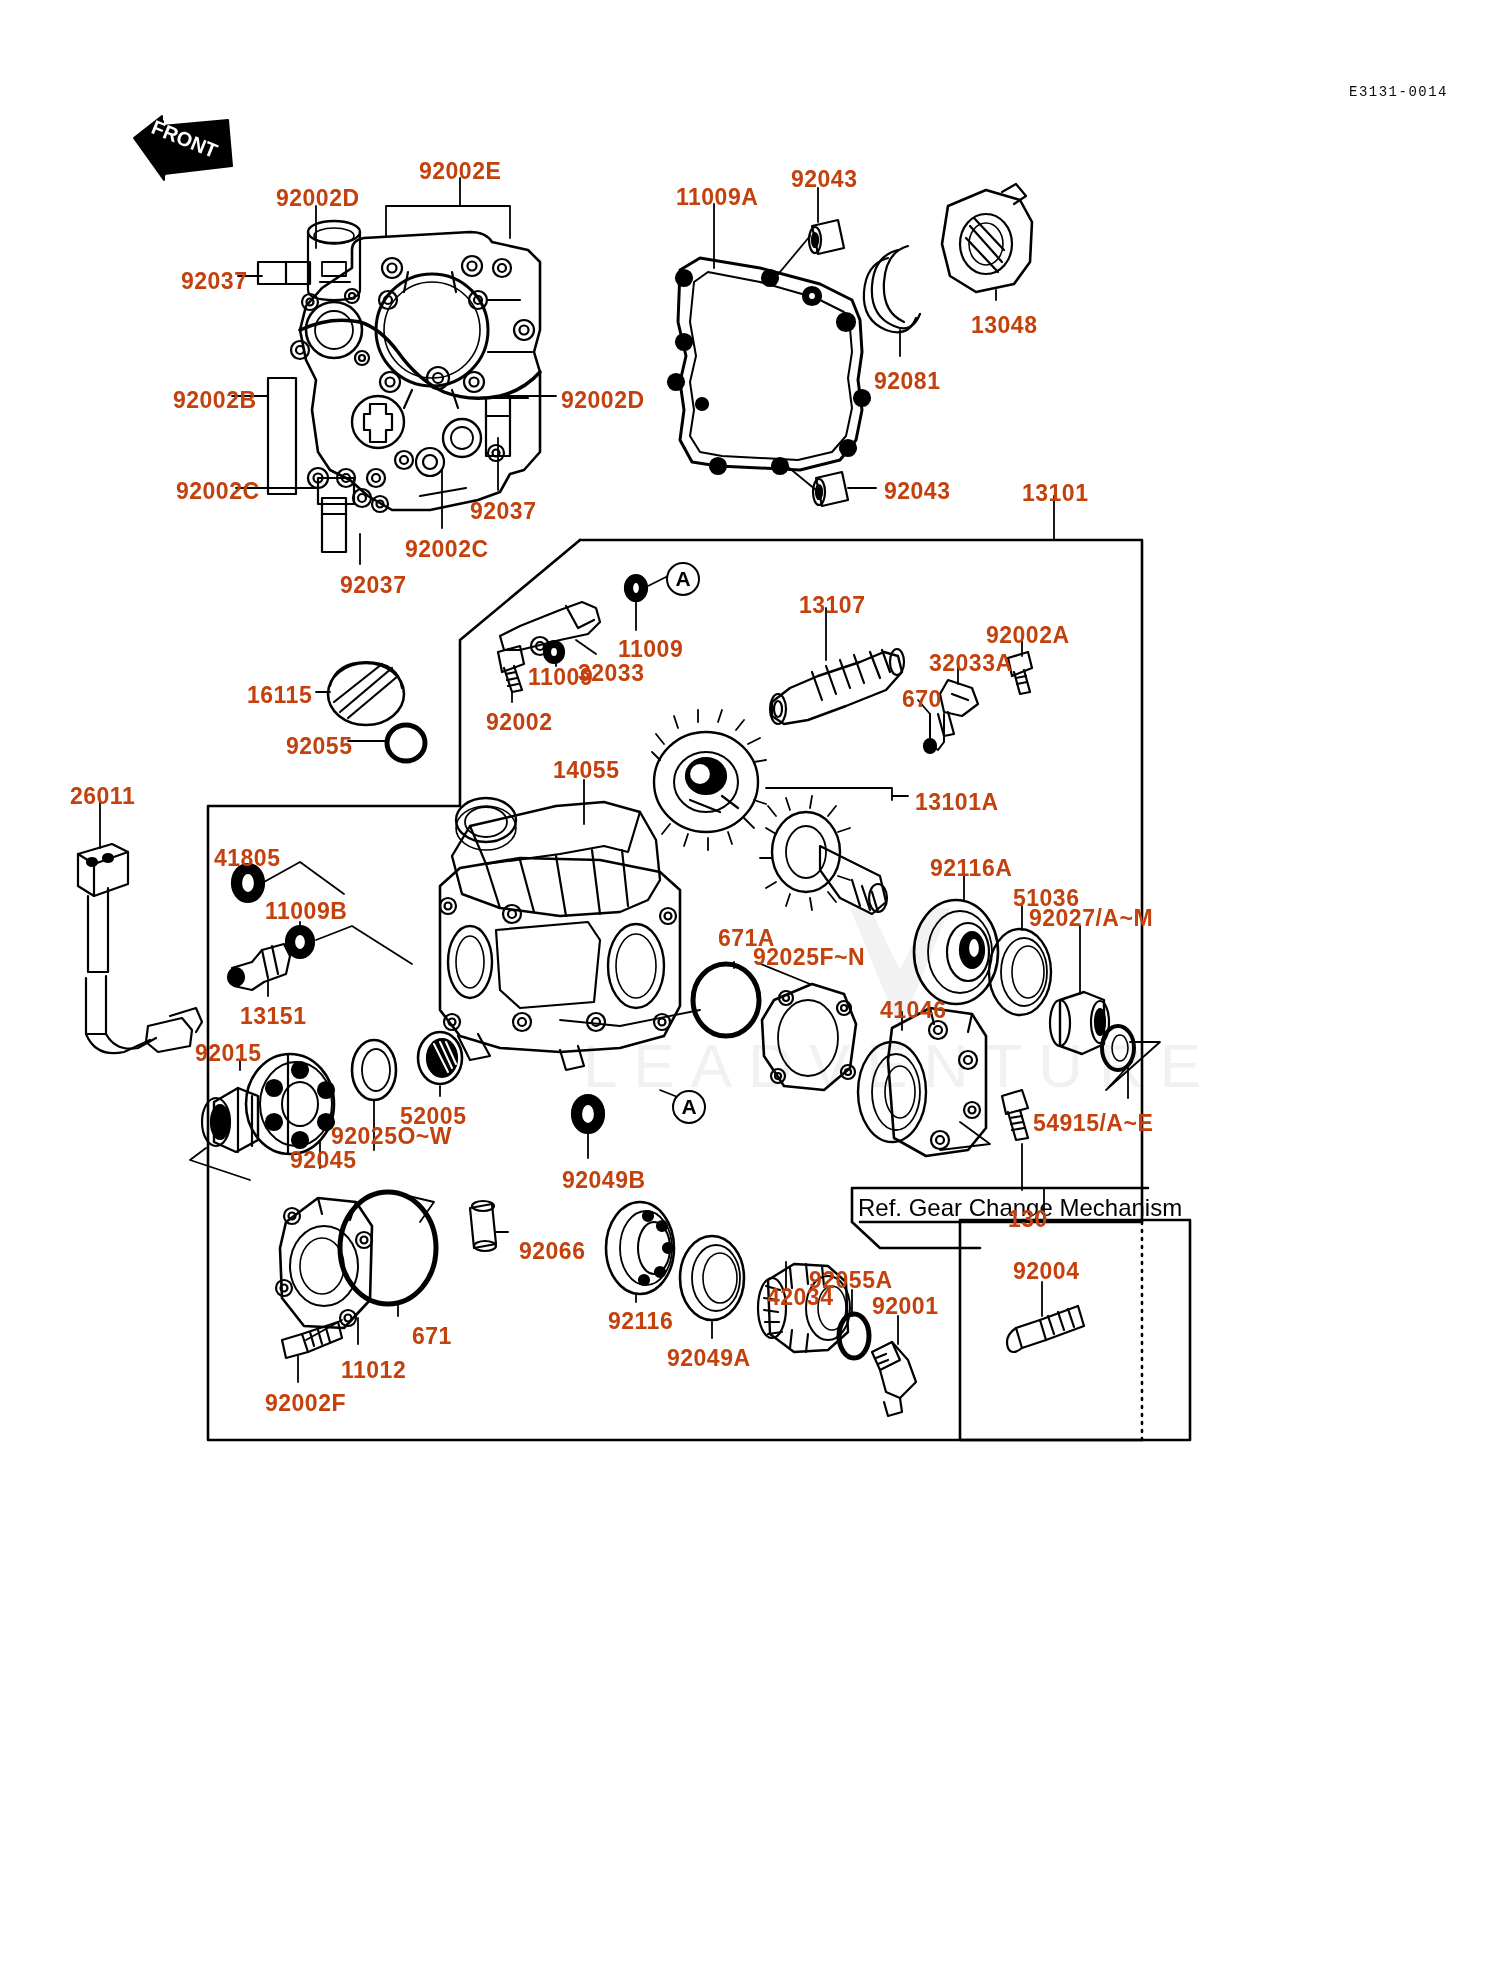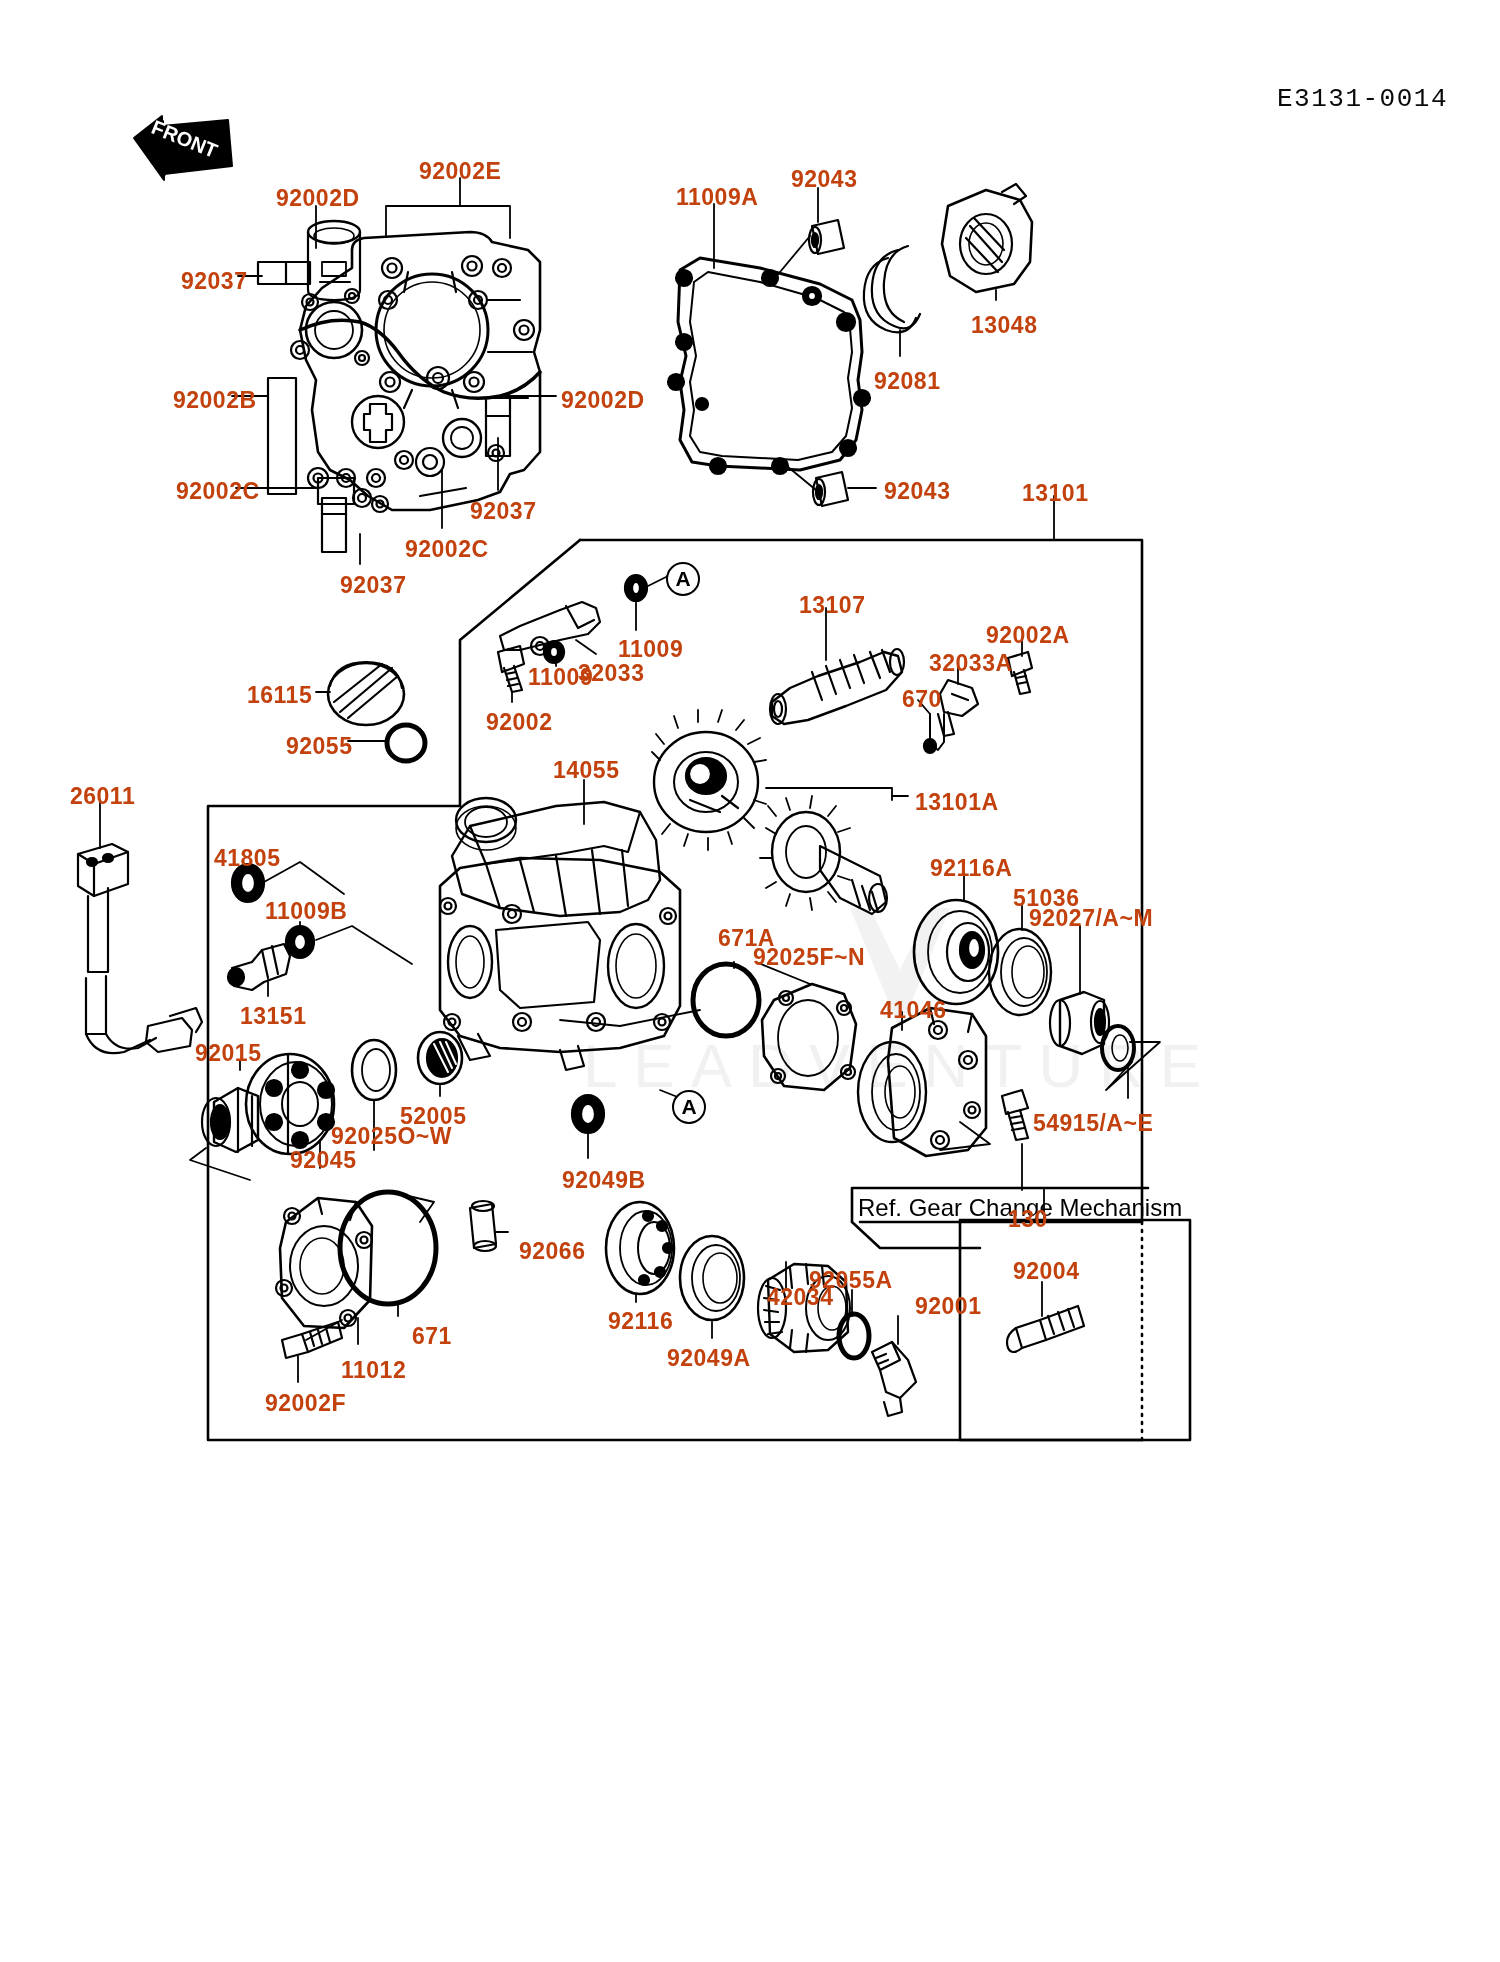--- a/index.html
+++ b/index.html
@@ -38,21 +38,21 @@
     color: #f1f1f1;
     font-weight: 400;
     font-family: "Liberation Sans", sans-serif;
   }
   
   .ref-code {
     position: absolute;
     right: 52px;
     top: 84px;
     font-family: "Liberation Mono", monospace;
-    font-size: 26px;
+    font-size: 14px;
     letter-spacing: 1.5px;
     color: #0a0a0a;
   }
   
   .callout {
     position: absolute;
     font-family: "Liberation Sans", sans-serif;
     font-size: 23px;
     font-weight: bold;
     color: #c2410c;
@@ -747,21 +747,21 @@
       <div class="callout" style="left: 195px; top: 1040px;">92015</div>
       <div class="callout" style="left: 400px; top: 1103px;">52005</div>
       <div class="callout" style="left: 331px; top: 1123px;">92025O~W</div>
       <div class="callout" style="left: 290px; top: 1147px;">92045</div>
       <div class="callout" style="left: 562px; top: 1167px;">92049B</div>
       <div class="callout" style="left: 519px; top: 1238px;">92066</div>
       <div class="callout" style="left: 608px; top: 1308px;">92116</div>
       <div class="callout" style="left: 667px; top: 1345px;">92049A</div>
       <div class="callout" style="left: 767px; top: 1284px;">42034</div>
       <div class="callout" style="left: 809px; top: 1267px;">92055A</div>
-      <div class="callout" style="left: 915px; top: 1293px;">92001</div>
+      <div class="callout" style="left: 872px; top: 1293px;">92001</div>
       <div class="callout" style="left: 412px; top: 1323px;">671</div>
       <div class="callout" style="left: 341px; top: 1357px;">11012</div>
       <div class="callout" style="left: 265px; top: 1390px;">92002F</div>
       <div class="callout" style="left: 1013px; top: 1258px;">92004</div>
     </div>
 
 
 </div>
 
 </body></html>

